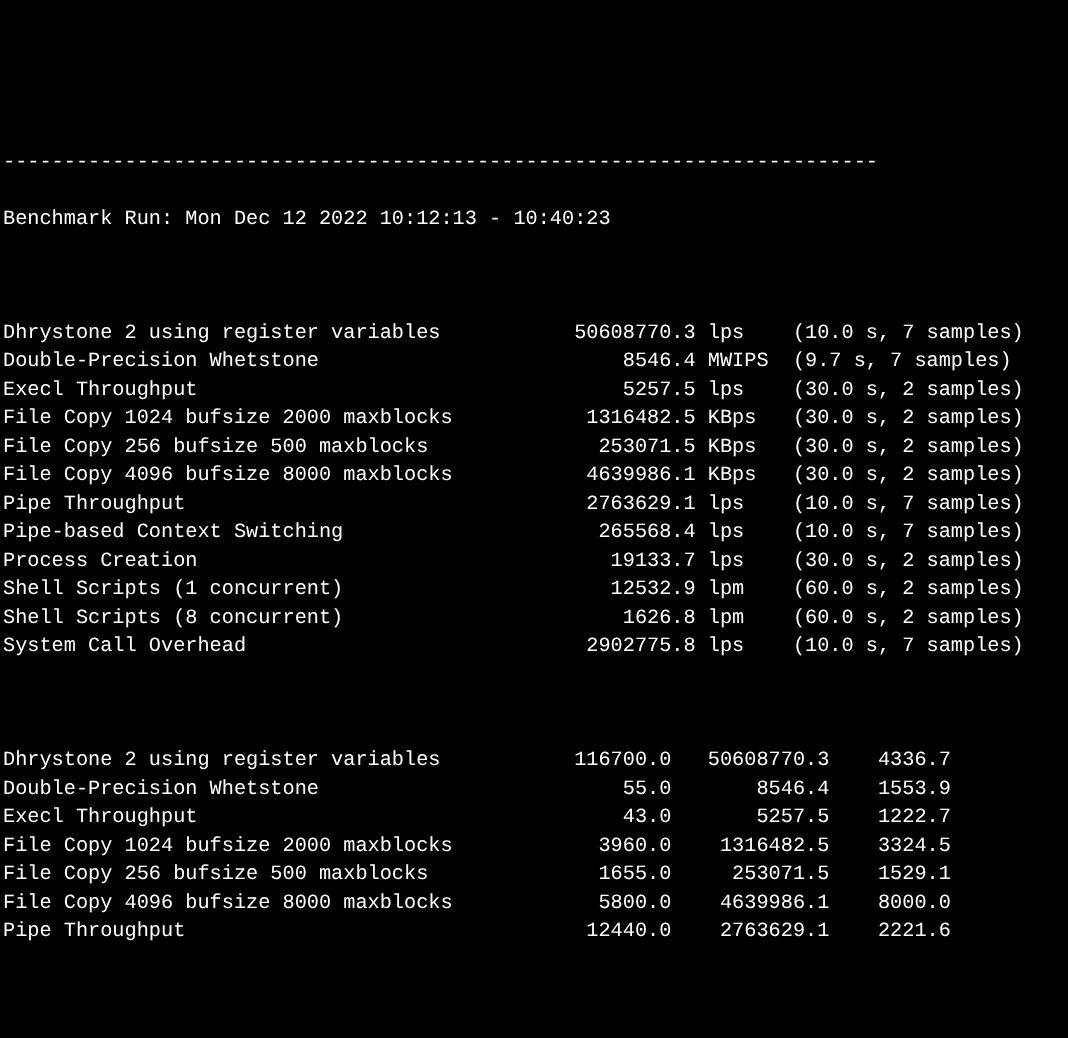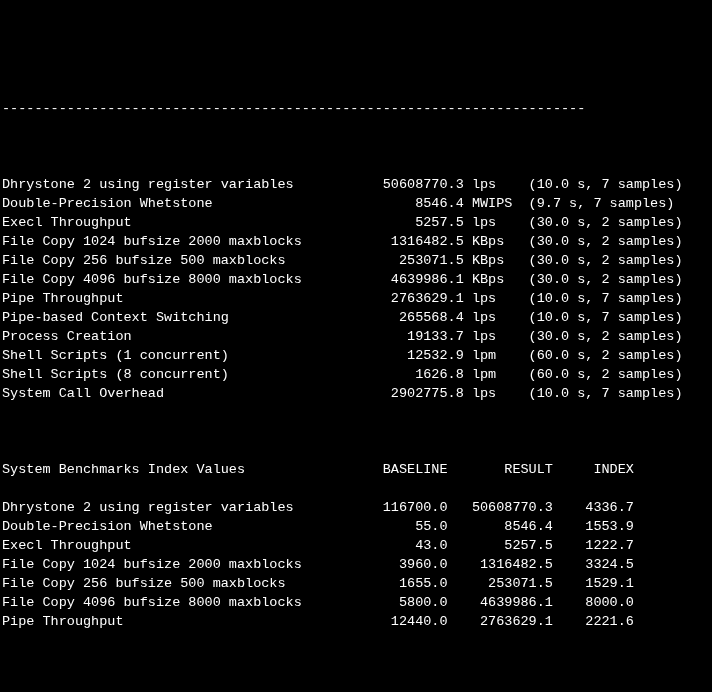--- a/index.html
+++ b/index.html
@@ -16,24 +16,24 @@
     }
     .line { display: block; }
   </style>
 </head>
 <body>
 
 
 
 <div>
 <span class="line">------------------------------------------------------------------------</span>
+<span class="line">Benchmark Run: Mon Dec 12 2022 10:12:13 - 10:40:23</span>
 <span class="line"> </span>
 <div id="raw-block"><span class="line">Dhrystone 2 using register variables           50608770.3 lps    (10.0 s, 7 samples)</span><span class="line">Double-Precision Whetstone                         8546.4 MWIPS  (9.7 s, 7 samples)</span><span class="line">Execl Throughput                                   5257.5 lps    (30.0 s, 2 samples)</span><span class="line">File Copy 1024 bufsize 2000 maxblocks           1316482.5 KBps   (30.0 s, 2 samples)</span><span class="line">File Copy 256 bufsize 500 maxblocks              253071.5 KBps   (30.0 s, 2 samples)</span><span class="line">File Copy 4096 bufsize 8000 maxblocks           4639986.1 KBps   (30.0 s, 2 samples)</span><span class="line">Pipe Throughput                                 2763629.1 lps    (10.0 s, 7 samples)</span><span class="line">Pipe-based Context Switching                     265568.4 lps    (10.0 s, 7 samples)</span><span class="line">Process Creation                                  19133.7 lps    (30.0 s, 2 samples)</span><span class="line">Shell Scripts (1 concurrent)                      12532.9 lpm    (60.0 s, 2 samples)</span><span class="line">Shell Scripts (8 concurrent)                       1626.8 lpm    (60.0 s, 2 samples)</span><span class="line">System Call Overhead                            2902775.8 lps    (10.0 s, 7 samples)</span></div>
 <span class="line"> </span>
-<span class="line" id="idx-header">System Benchmarks Index Values                 BASELINE       RESULT     INDEX</span>
 <div id="idx-block"><span class="line">Dhrystone 2 using register variables           116700.0   50608770.3    4336.7</span><span class="line">Double-Precision Whetstone                         55.0       8546.4    1553.9</span><span class="line">Execl Throughput                                   43.0       5257.5    1222.7</span><span class="line">File Copy 1024 bufsize 2000 maxblocks            3960.0    1316482.5    3324.5</span><span class="line">File Copy 256 bufsize 500 maxblocks              1655.0     253071.5    1529.1</span><span class="line">File Copy 4096 bufsize 8000 maxblocks            5800.0    4639986.1    8000.0</span><span class="line">Pipe Throughput                                 12440.0    2763629.1    2221.6</span></div>
 
 
 
 
 
 
 </div>
 
 

